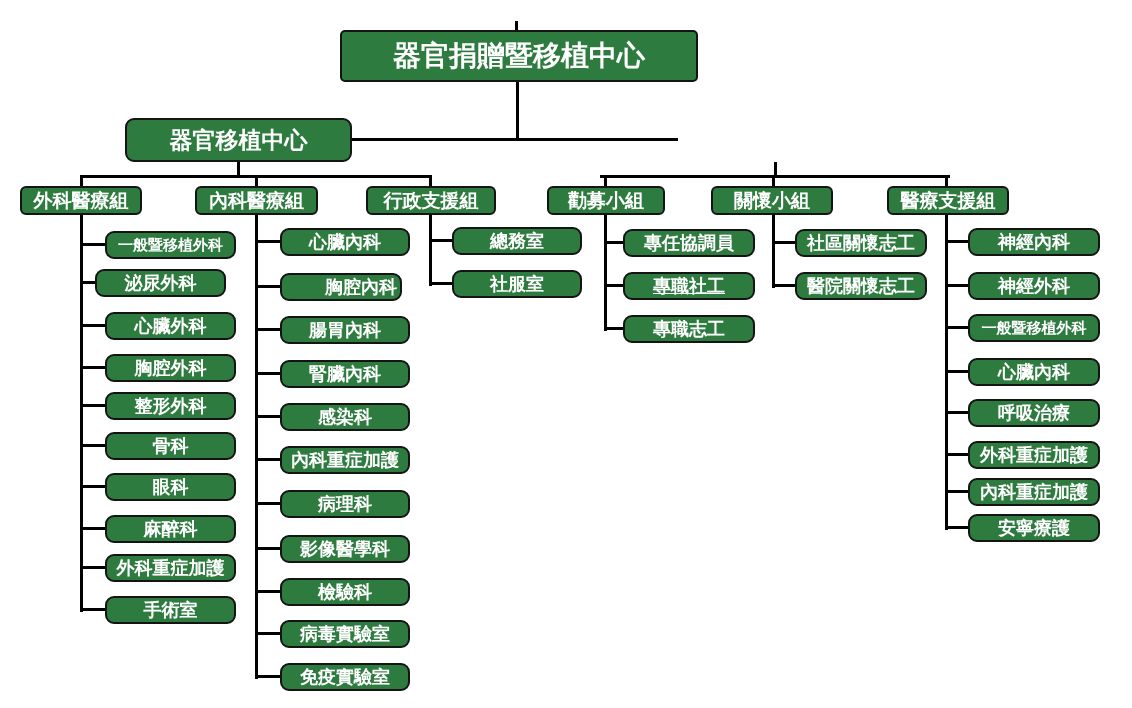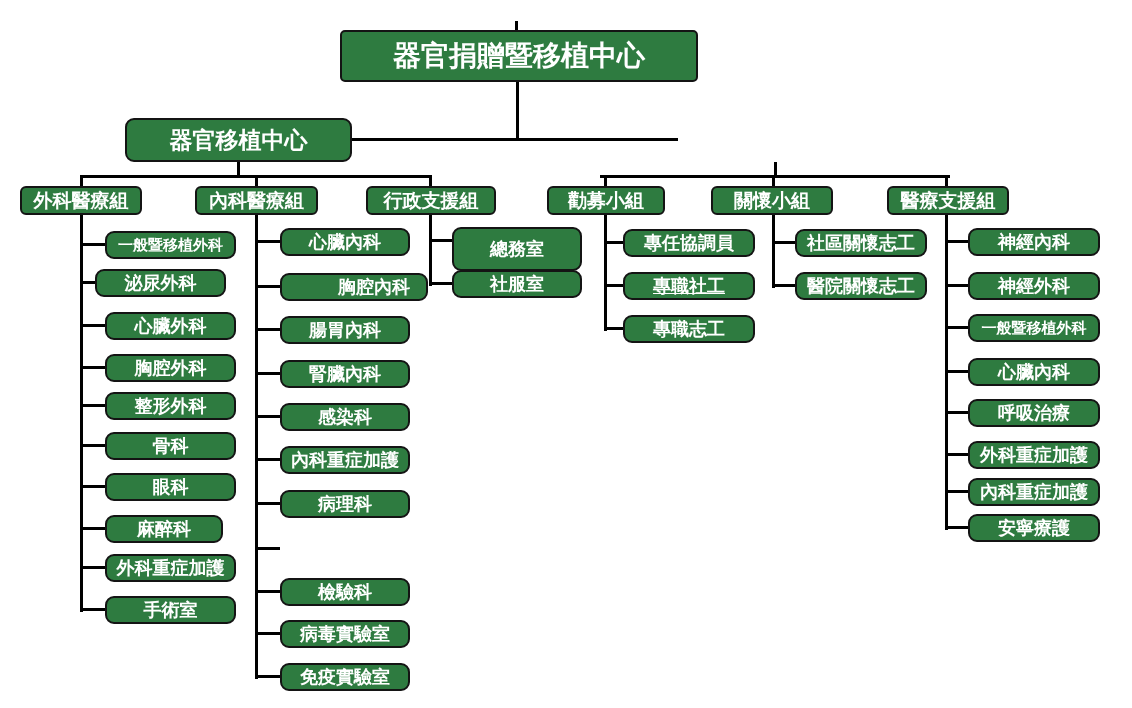--- a/index.html
+++ b/index.html
@@ -68,54 +68,55 @@
     <div class="box child-box" style="left: 105px; top: 312px; width: 131px; height: 28px;">心臟外科</div>
     <div class="line" style="left: 81px; top: 366px; width: 24px; height: 3px;"></div>
     <div class="box child-box" style="left: 105px; top: 354px; width: 131px; height: 28px;">胸腔外科</div>
     <div class="line" style="left: 81px; top: 404px; width: 24px; height: 3px;"></div>
     <div class="box child-box" style="left: 105px; top: 392px; width: 131px; height: 28px; text-align: right;">整形外科</div>
     <div class="line" style="left: 81px; top: 444px; width: 24px; height: 3px;"></div>
     <div class="box child-box" style="left: 105px; top: 432px; width: 131px; height: 28px;">骨科</div>
     <div class="line" style="left: 81px; top: 485px; width: 24px; height: 3px;"></div>
     <div class="box child-box" style="left: 105px; top: 473px; width: 131px; height: 28px;">眼科</div>
     <div class="line" style="left: 81px; top: 527px; width: 24px; height: 3px;"></div>
-    <div class="box child-box" style="left: 105px; top: 515px; width: 118px; height: 28px;">麻醉科</div>
+    <div class="box child-box" style="left: 105px; top: 515px; width: 131px; height: 28px;">麻醉科</div>
     <div class="line" style="left: 81px; top: 566px; width: 24px; height: 3px;"></div>
     <div class="box child-box" style="left: 105px; top: 554px; width: 131px; height: 28px;">外科重症加護</div>
     <div class="line" style="left: 81px; top: 608px; width: 24px; height: 3px;"></div>
     <div class="box child-box" style="left: 105px; top: 596px; width: 131px; height: 28px;">手術室</div>
     <div class="line" style="left: 255px; top: 176px; width: 3px; height: 10px;"></div>
     <div class="box group-box" style="left: 195px; top: 186px; width: 123px; height: 29px;">內科醫療組</div>
     <div class="line" style="left: 255px; top: 215px; width: 3px; height: 464px;"></div>
     <div class="line" style="left: 256px; top: 240px; width: 24px; height: 3px;"></div>
     <div class="box child-box" style="left: 280px; top: 228px; width: 130px; height: 28px;">心臟內科</div>
     <div class="line" style="left: 256px; top: 285px; width: 24px; height: 3px;"></div>
-    <div class="box child-box" style="left: 280px; top: 273px; width: 148px; height: 28px; padding-left: 40px;">胸腔內科</div>
+    <div class="box child-box" style="left: 280px; top: 273px; width: 122px; height: 28px; padding-left: 40px;">胸腔內科</div>
     <div class="line" style="left: 256px; top: 328px; width: 24px; height: 3px;"></div>
     <div class="box child-box" style="left: 280px; top: 316px; width: 130px; height: 28px;">腸胃內科</div>
     <div class="line" style="left: 256px; top: 372px; width: 24px; height: 3px;"></div>
     <div class="box child-box" style="left: 280px; top: 360px; width: 130px; height: 28px;">腎臟內科</div>
     <div class="line" style="left: 256px; top: 415px; width: 24px; height: 3px;"></div>
     <div class="box child-box" style="left: 280px; top: 403px; width: 130px; height: 28px;">感染科</div>
     <div class="line" style="left: 256px; top: 458px; width: 24px; height: 3px;"></div>
     <div class="box child-box" style="left: 280px; top: 446px; width: 130px; height: 28px;">內科重症加護</div>
     <div class="line" style="left: 256px; top: 502px; width: 24px; height: 3px;"></div>
     <div class="box child-box" style="left: 280px; top: 490px; width: 130px; height: 28px;">病理科</div>
     <div class="line" style="left: 256px; top: 547px; width: 24px; height: 3px;"></div>
+    <div class="box child-box" style="left: 280px; top: 535px; width: 130px; height: 28px;">影像醫學科</div>
     <div class="line" style="left: 256px; top: 590px; width: 24px; height: 3px;"></div>
     <div class="box child-box" style="left: 280px; top: 578px; width: 130px; height: 28px;">檢驗科</div>
     <div class="line" style="left: 256px; top: 632px; width: 24px; height: 3px;"></div>
     <div class="box child-box" style="left: 280px; top: 620px; width: 130px; height: 28px;">病毒實驗室</div>
     <div class="line" style="left: 256px; top: 675px; width: 24px; height: 3px;"></div>
     <div class="box child-box" style="left: 280px; top: 663px; width: 130px; height: 28px;">免疫實驗室</div>
     <div class="line" style="left: 429px; top: 176px; width: 3px; height: 10px;"></div>
     <div class="box group-box" style="left: 366px; top: 186px; width: 130px; height: 29px;">行政支援組</div>
     <div class="line" style="left: 429px; top: 215px; width: 3px; height: 71px;"></div>
     <div class="line" style="left: 430px; top: 239px; width: 22px; height: 3px;"></div>
-    <div class="box child-box" style="left: 452px; top: 227px; width: 130px; height: 44px;">總務室</div>
+    <div class="box child-box" style="left: 452px; top: 227px; width: 130px; height: 28px;">總務室</div>
     <div class="line" style="left: 430px; top: 282px; width: 22px; height: 3px;"></div>
     <div class="box child-box" style="left: 452px; top: 270px; width: 130px; height: 28px;">社服室</div>
     <div class="line" style="left: 604px; top: 176px; width: 3px; height: 10px;"></div>
     <div class="box group-box" style="left: 547px; top: 186px; width: 118px; height: 29px;">勸募小組</div>
     <div class="line" style="left: 604px; top: 215px; width: 3px; height: 116px;"></div>
     <div class="line" style="left: 605px; top: 241px; width: 18px; height: 3px;"></div>
     <div class="box child-box" style="left: 623px; top: 229px; width: 132px; height: 28px;">專任協調員</div>
     <div class="line" style="left: 605px; top: 284px; width: 18px; height: 3px;"></div>
     <div class="box child-box" style="left: 623px; top: 272px; width: 132px; height: 28px; text-decoration: underline;">專職社工</div>
     <div class="line" style="left: 605px; top: 327px; width: 18px; height: 3px;"></div>

